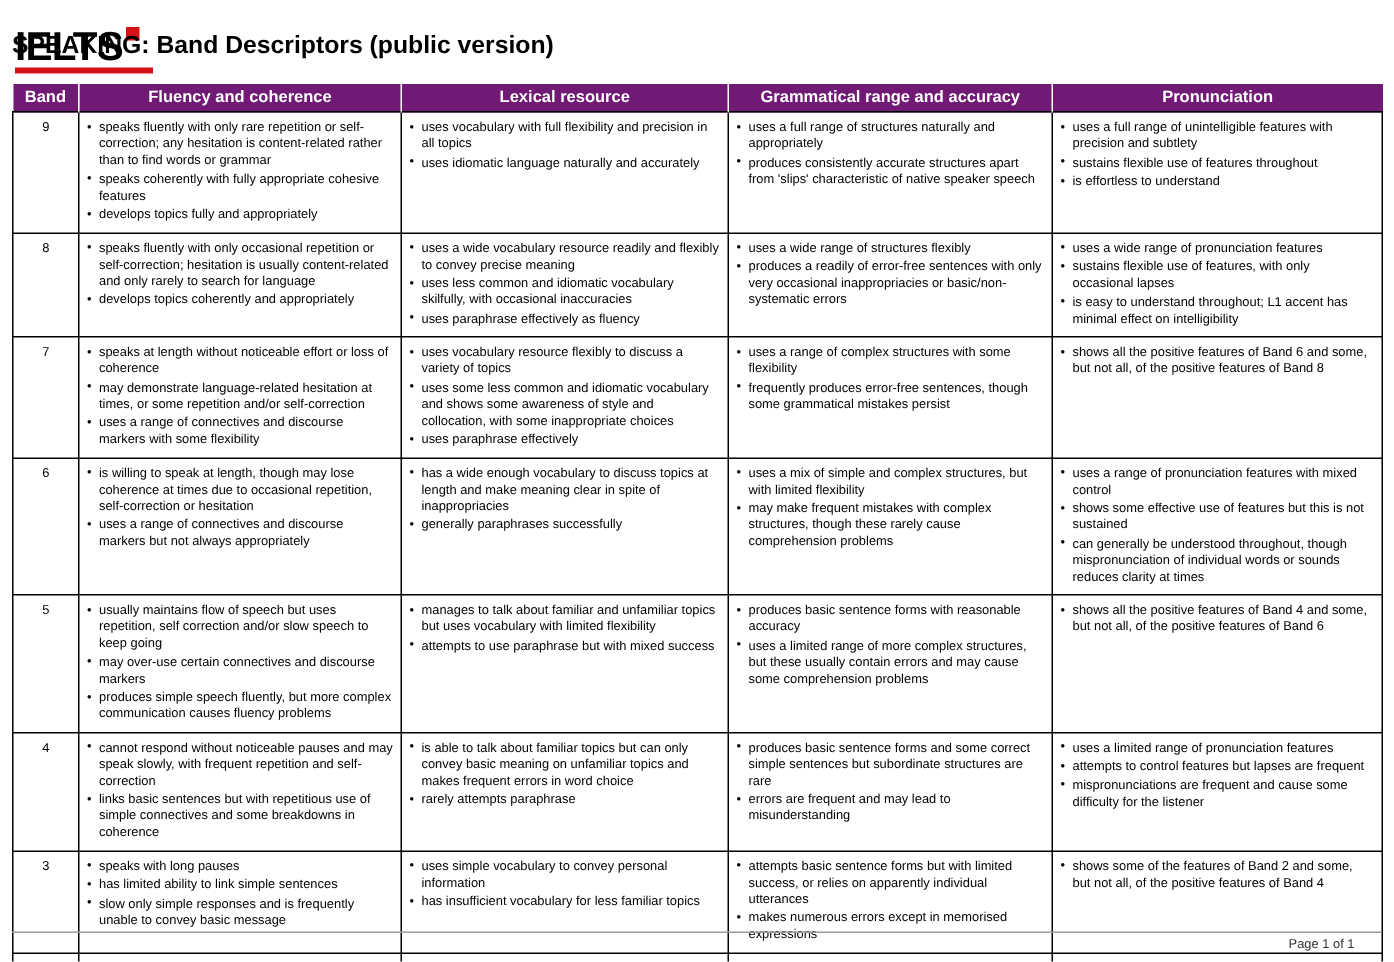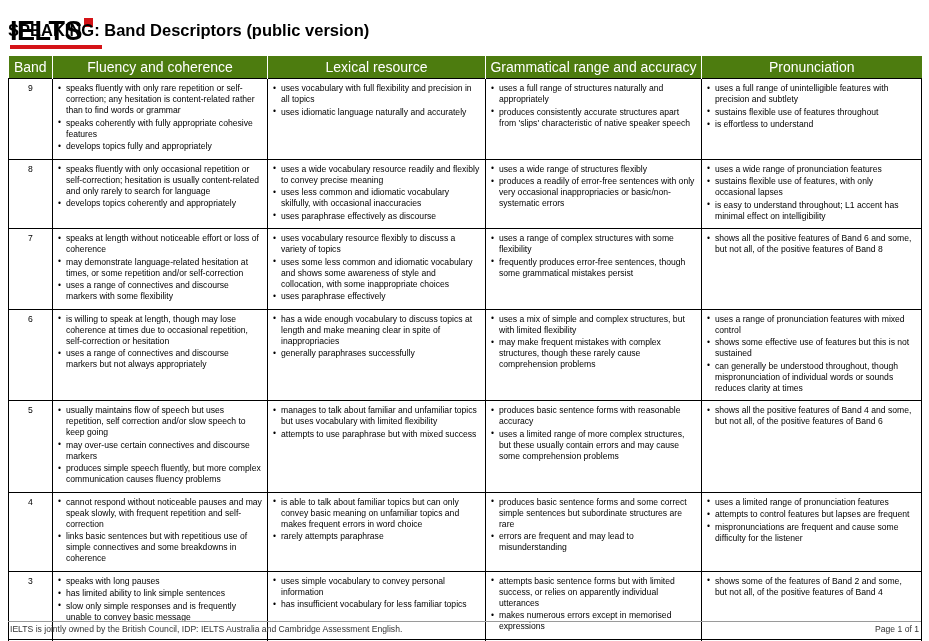--- a/index.html
+++ b/index.html
@@ -63,24 +63,24 @@
     font-weight: bold;
     color: #000;
   }
   
   table.band {
     border-collapse: collapse;
     width: 913px;
     table-layout: fixed;
   }
   table.band th {
-    background: #4d7c0f;
+    background: #701a75;
     color: #ffffff;
-    font-size: 14px;
-    font-weight: normal;
+    font-size: 11px;
+    font-weight: bold;
     padding: 3px 2px;
     border-right: 1px solid #ffffff;
     text-align: center;
     vertical-align: middle;
   }
   table.band th:last-child { border-right: none; text-align: center; }
   table.band td {
     border: 1px solid #000000;
     vertical-align: top;
     padding: 4px 5px 5px 5px;
@@ -118,21 +118,21 @@
     font-size: 8.6px;
     color: #333;
   }
   .footer .left {
     position: absolute;
     left: 2px;
     top: 3px;
   }
   .footer .right {
     position: absolute;
-    right: 2px;
+    right: 18px;
     top: 3px;
     margin-left: 24px;
   }
   .footer-rule {
     position: absolute;
     left: 0;
     right: 0;
     top: 0;
     border-top: 1px solid #9a9a9a;
   }
@@ -200,21 +200,21 @@
           <td>
             <ul class="crit">
               <li>speaks fluently with only occasional repetition or self-correction; hesitation is usually content-related and only rarely to search for language</li>
               <li>develops topics coherently and appropriately</li>
             </ul>
           </td>
           <td>
             <ul class="crit">
               <li>uses a wide vocabulary resource readily and flexibly to convey precise meaning</li>
               <li>uses less common and idiomatic vocabulary skilfully, with occasional inaccuracies</li>
-              <li>uses paraphrase effectively as discourse</li>
+              <li>uses paraphrase effectively as fluency</li>
             </ul>
           </td>
           <td>
             <ul class="crit">
               <li>uses a wide range of structures flexibly</li>
               <li>produces a readily of error-free sentences with only very occasional inappropriacies or basic/non-systematic errors</li>
             </ul>
           </td>
           <td>
             <ul class="crit">
@@ -384,17 +384,16 @@
             <ul class="crit">
               <li>speech is often unintelligible</li>
             </ul>
           </td>
         </tr>
       </tbody>
   </table>
 
   <div class="footer">
     <div class="footer-rule"></div>
-    <div class="left">IELTS is jointly owned by the British Council, IDP: IELTS Australia and Cambridge Assessment English.</div>
     <div class="right">Page 1 of  1</div>
   </div>
 
 </div>
 
 </body></html>

